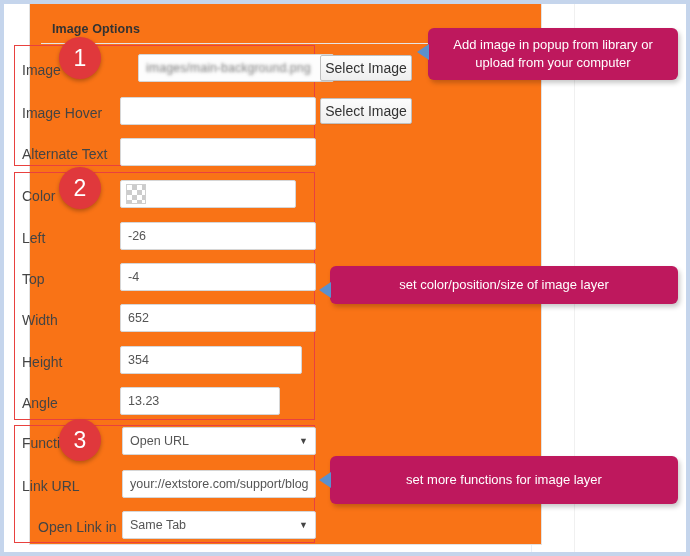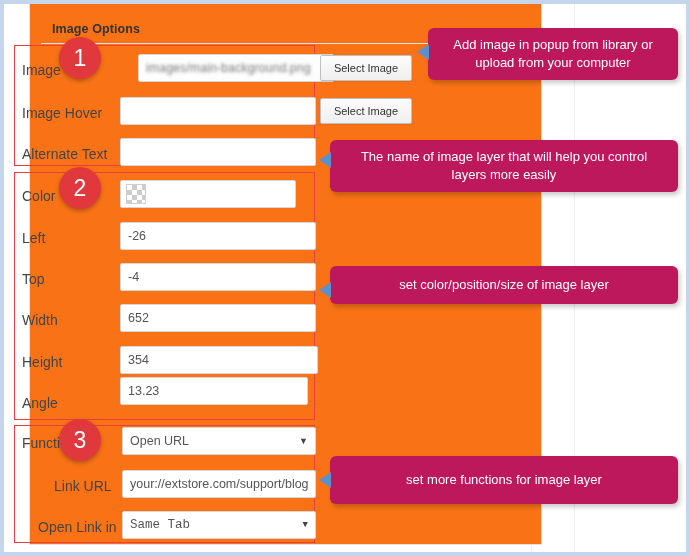--- a/index.html
+++ b/index.html
@@ -176,21 +176,21 @@
   }
 
   
   .btn {
     position: absolute;
     box-sizing: border-box;
     height: 26px;
     background: linear-gradient(#fcfcfc, #efefef);
     border: 1px solid #c0c0c0;
     border-radius: 2px;
-    font-size: 11px;
+    font-size: 14px;
     color: #333333;
     display: flex;
     align-items: center;
     justify-content: center;
     font-family: "Liberation Sans", sans-serif;
     box-shadow: 0 1px 1px rgba(0,0,0,0.06);
     cursor: pointer;
   }
 
   
@@ -259,56 +259,52 @@
   <div class="row-label" style="left:22px; top:230px;">Left</div>
   <div class="field" style="left:120px; top:222px; width:196px;">-26</div>
 
   <div class="row-label" style="left:22px; top:271px;">Top</div>
   <div class="field" style="left:120px; top:263px; width:196px;">-4</div>
 
   <div class="row-label" style="left:22px; top:312px;">Width</div>
   <div class="field" style="left:120px; top:304px; width:196px;">652</div>
 
   <div class="row-label" style="left:22px; top:354px;">Height</div>
-  <div class="field" style="left:120px; top:346px; width:198px;">354</div>
+  <div class="field" style="left:120px; top:346px; width:182px;">354</div>
 
   <div class="row-label" style="left:22px; top:395px;">Angle</div>
-  <div class="field" style="left:120px; top:377px; width:188px;">13.23</div>
+  <div class="field" style="left:120px; top:387px; width:160px;">13.23</div>
 
   <div class="badge" style="left:59px; top:167px;">2</div>
 
   <div class="group-box" style="left:14px; top:425px; width:301px; height:118px;"></div>
 
   <div class="row-label" style="left:22px; top:435px;">Function</div>
   <div class="select-field" style="left:122px; top:427px; width:194px;">
     <span>Open URL</span>
     <span class="select-caret">▼</span>
   </div>
 
-  <div class="row-label" style="left:22px; top:478px;margin-left:32px;">Link URL</div>
+  <div class="row-label" style="left:22px; top:478px;">Link URL</div>
   <div class="field" style="left:122px; top:470px; width:194px;">your://extstore.com/support/blog</div>
 
   <div class="row-label" style="left:38px; top:519px;">Open Link in</div>
-  <div class="select-field" style="left:122px; top:511px; width:194px;font-family:Liberation Mono, monospace;">
+  <div class="select-field" style="left:122px; top:511px; width:194px;">
     <span>Same Tab</span>
     <span class="select-caret">▼</span>
   </div>
 
   <div class="badge" style="left:59px; top:419px;">3</div>
 
   <div class="callout" style="left:428px; top:28px; width:250px; height:52px;">
     <span class="tail" style="top:16px;"></span>
     <span>Add image in popup from library or upload from your computer</span>
   </div>
 
 
-  <div class="callout" style="left:330px; top:140px; width:348px; height:52px;">
-    <span class="tail" style="top:12px;"></span>
-    <span>The name of image layer that will help you control layers more easily</span>
-  </div>
 
   <div class="callout" style="left:330px; top:266px; width:348px; height:38px;">
     <span class="tail" style="top:16px;"></span>
     <span>set color/position/size of image layer</span>
   </div>
 
   <div class="callout" style="left:330px; top:456px; width:348px; height:48px;">
     <span class="tail" style="top:16px;"></span>
     <span>set more functions for image layer</span>
   </div>

